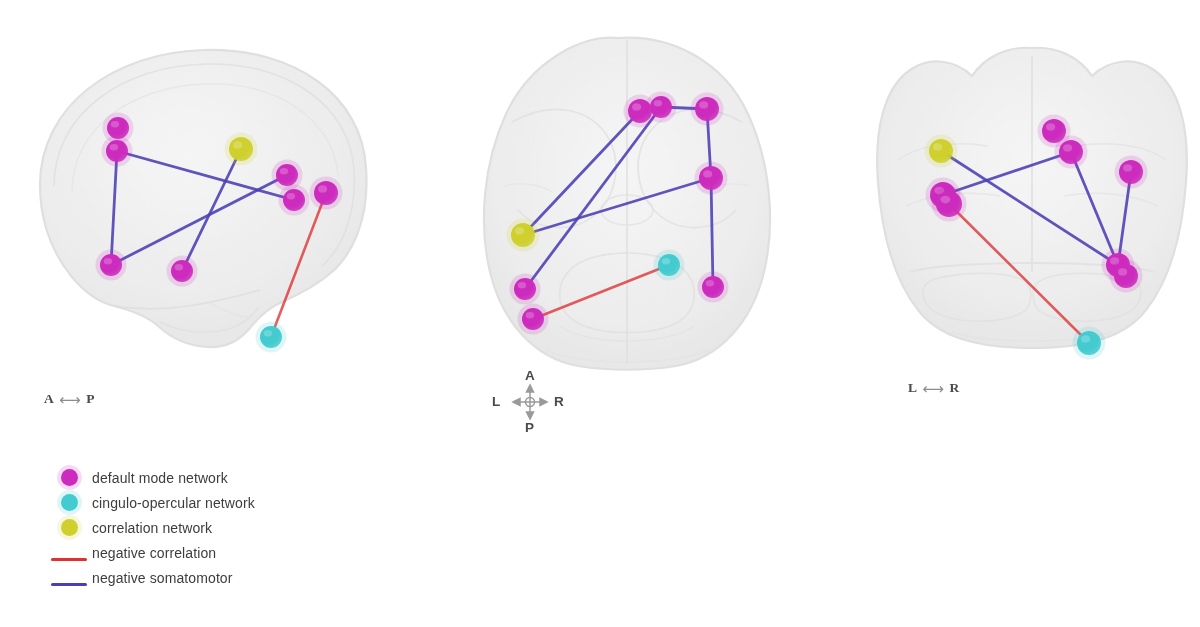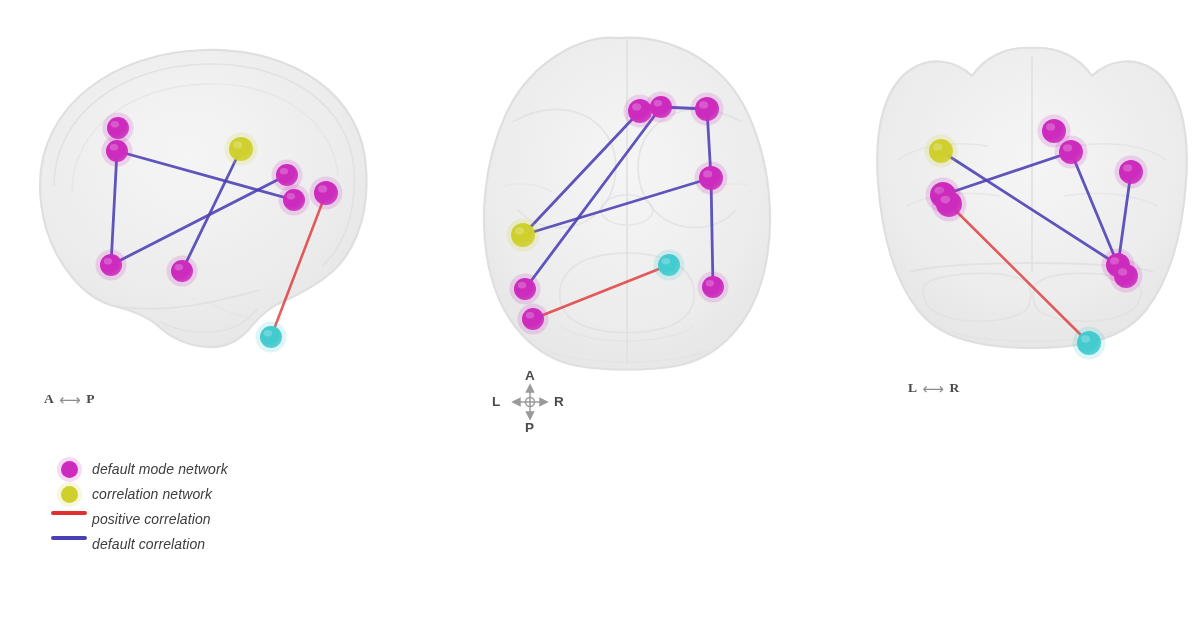--- a/index.html
+++ b/index.html
@@ -80,23 +80,22 @@
 
   
   #legend {
     position: absolute;
     left: 46px;
     top: 461px;
     width: 330px;
   }
   .legend-row {
     display: flex;
-    align-items: flex-start;
+    align-items: flex-end;
     height: 25px;
-    font-style: italic;
   }
   .legend-key {
     width: 46px;
     display: flex;
     align-items: center;
     justify-content: center;
     flex: 0 0 46px;
   }
   .legend-dot {
     width: 17px;
@@ -404,31 +403,37 @@
 
   <div id="legend">
       <div class="legend-row">
         <div class="legend-key">
           <div class="legend-dot" style="background: rgb(204, 43, 189); box-shadow: rgba(204, 43, 189, 0.17) 0px 0px 0px 4px;"></div>
         </div>
         <div class="legend-label">default mode network</div>
       </div>
       <div class="legend-row">
         <div class="legend-key">
+          <div class="legend-dot" style="background: rgb(67, 203, 208); box-shadow: rgba(67, 203, 208, 0.17) 0px 0px 0px 4px;"></div>
+        </div>
+        <div class="legend-label">cingulo-opercular network</div>
+      </div>
+      <div class="legend-row">
+        <div class="legend-key">
           <div class="legend-dot" style="background: rgb(207, 208, 46); box-shadow: rgba(207, 208, 46, 0.17) 0px 0px 0px 4px;"></div>
         </div>
         <div class="legend-label">correlation network</div>
       </div>
       <div class="legend-row">
         <div class="legend-key">
           <div class="legend-line" style="background: rgb(224, 48, 48);"></div>
         </div>
-        <div class="legend-label">positive correlation</div>
+        <div class="legend-label">negative correlation</div>
       </div>
       <div class="legend-row">
         <div class="legend-key">
           <div class="legend-line" style="background: rgb(75, 63, 181);"></div>
         </div>
-        <div class="legend-label">default correlation</div>
+        <div class="legend-label">negative somatomotor</div>
       </div>
     </div>
 
 </div>
 
 </body></html>

